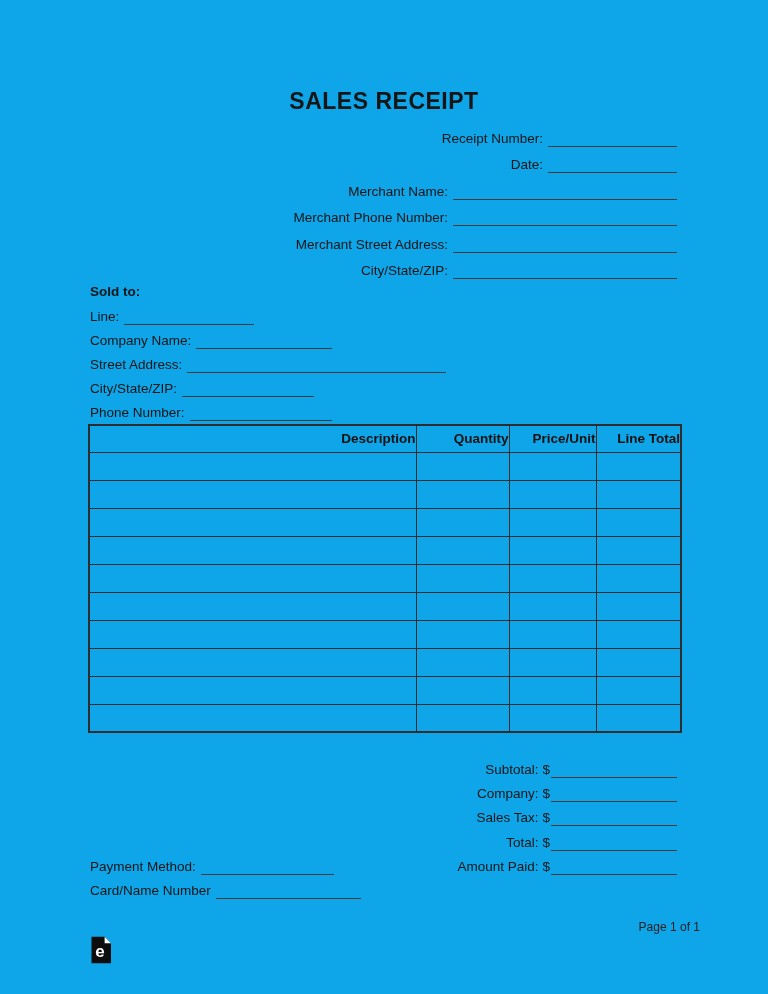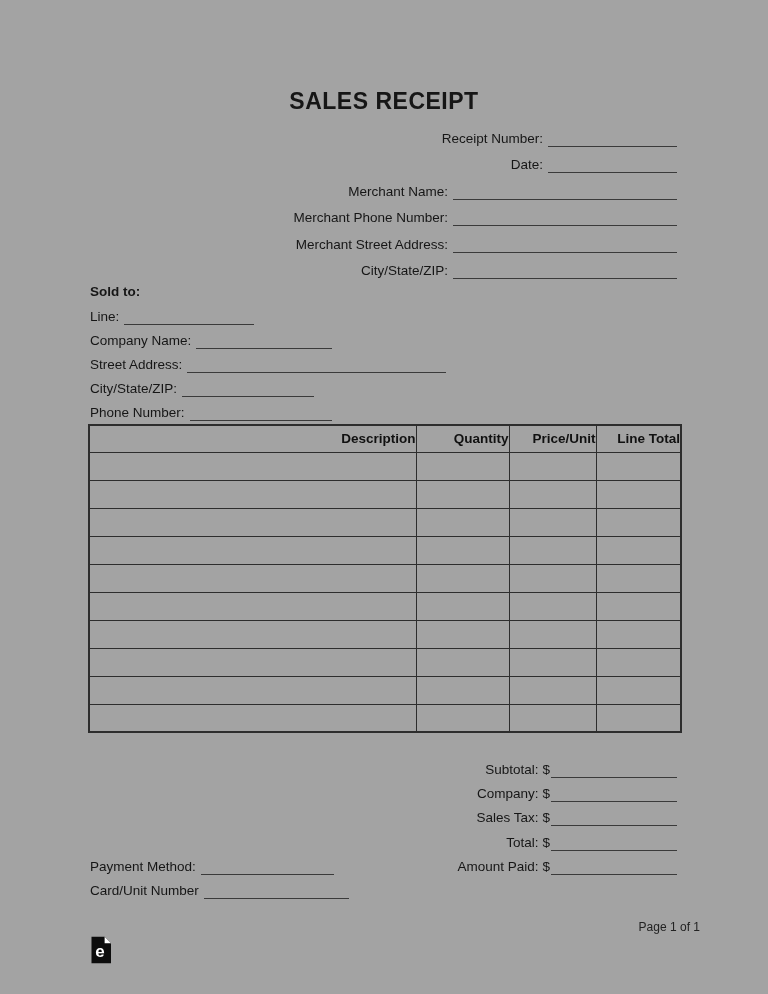--- a/index.html
+++ b/index.html
@@ -1,20 +1,20 @@
 <!DOCTYPE html>
 <html><head>
 <meta charset="utf-8">
 <style>
   * { margin:0; padding:0; box-sizing:border-box; }
   html,body { background:#e8e8e8; }
   .page {
     position:relative;
     width:768px; height:994px;
-    background:#a3a3a3;
+    background:#0ea5e9;
     font-family:"Liberation Sans", sans-serif;
     color:#161616;
     overflow:hidden;
     margin:0 auto;
   }
   .title {
     position:absolute; top:88px; left:0; width:100%;
     text-align:center;
     font-size:23px; font-weight:bold; letter-spacing:0.5px;
   }
@@ -207,21 +207,21 @@
     <div class="frow">
       <span class="flabel">Amount Paid:</span><span class="cur">$</span><span class="fline" style="width:126px"></span>
     </div>
   </div>
 
   <div class="payment">
     <div class="frow">
       <span class="flabel">Payment Method:</span><span class="fline" style="width:133px"></span>
     </div>
     <div class="frow">
-      <span class="flabel">Card/Unit Number</span><span class="fline" style="width:145px"></span>
+      <span class="flabel">Card/Name Number</span><span class="fline" style="width:145px"></span>
     </div>
   </div>
 
   <div class="page-indicator">Page 1 of 1</div>
 
   <svg class="logo" viewBox="0 0 22 28" xmlns="http://www.w3.org/2000/svg">
     <path d="M1.5 0.8 L14.6 0.8 L21 7.2 L21 27.2 L1.5 27.2 Z" fill="#0d0d0d"></path>
     <path d="M14.6 0.8 L21 7.2 L14.6 7.2 Z" fill="#ffffff"></path>
     <text x="10" y="20.5" font-size="17" font-weight="bold" fill="#ffffff" text-anchor="middle" font-family="Liberation Sans, sans-serif">e</text>
   </svg>

